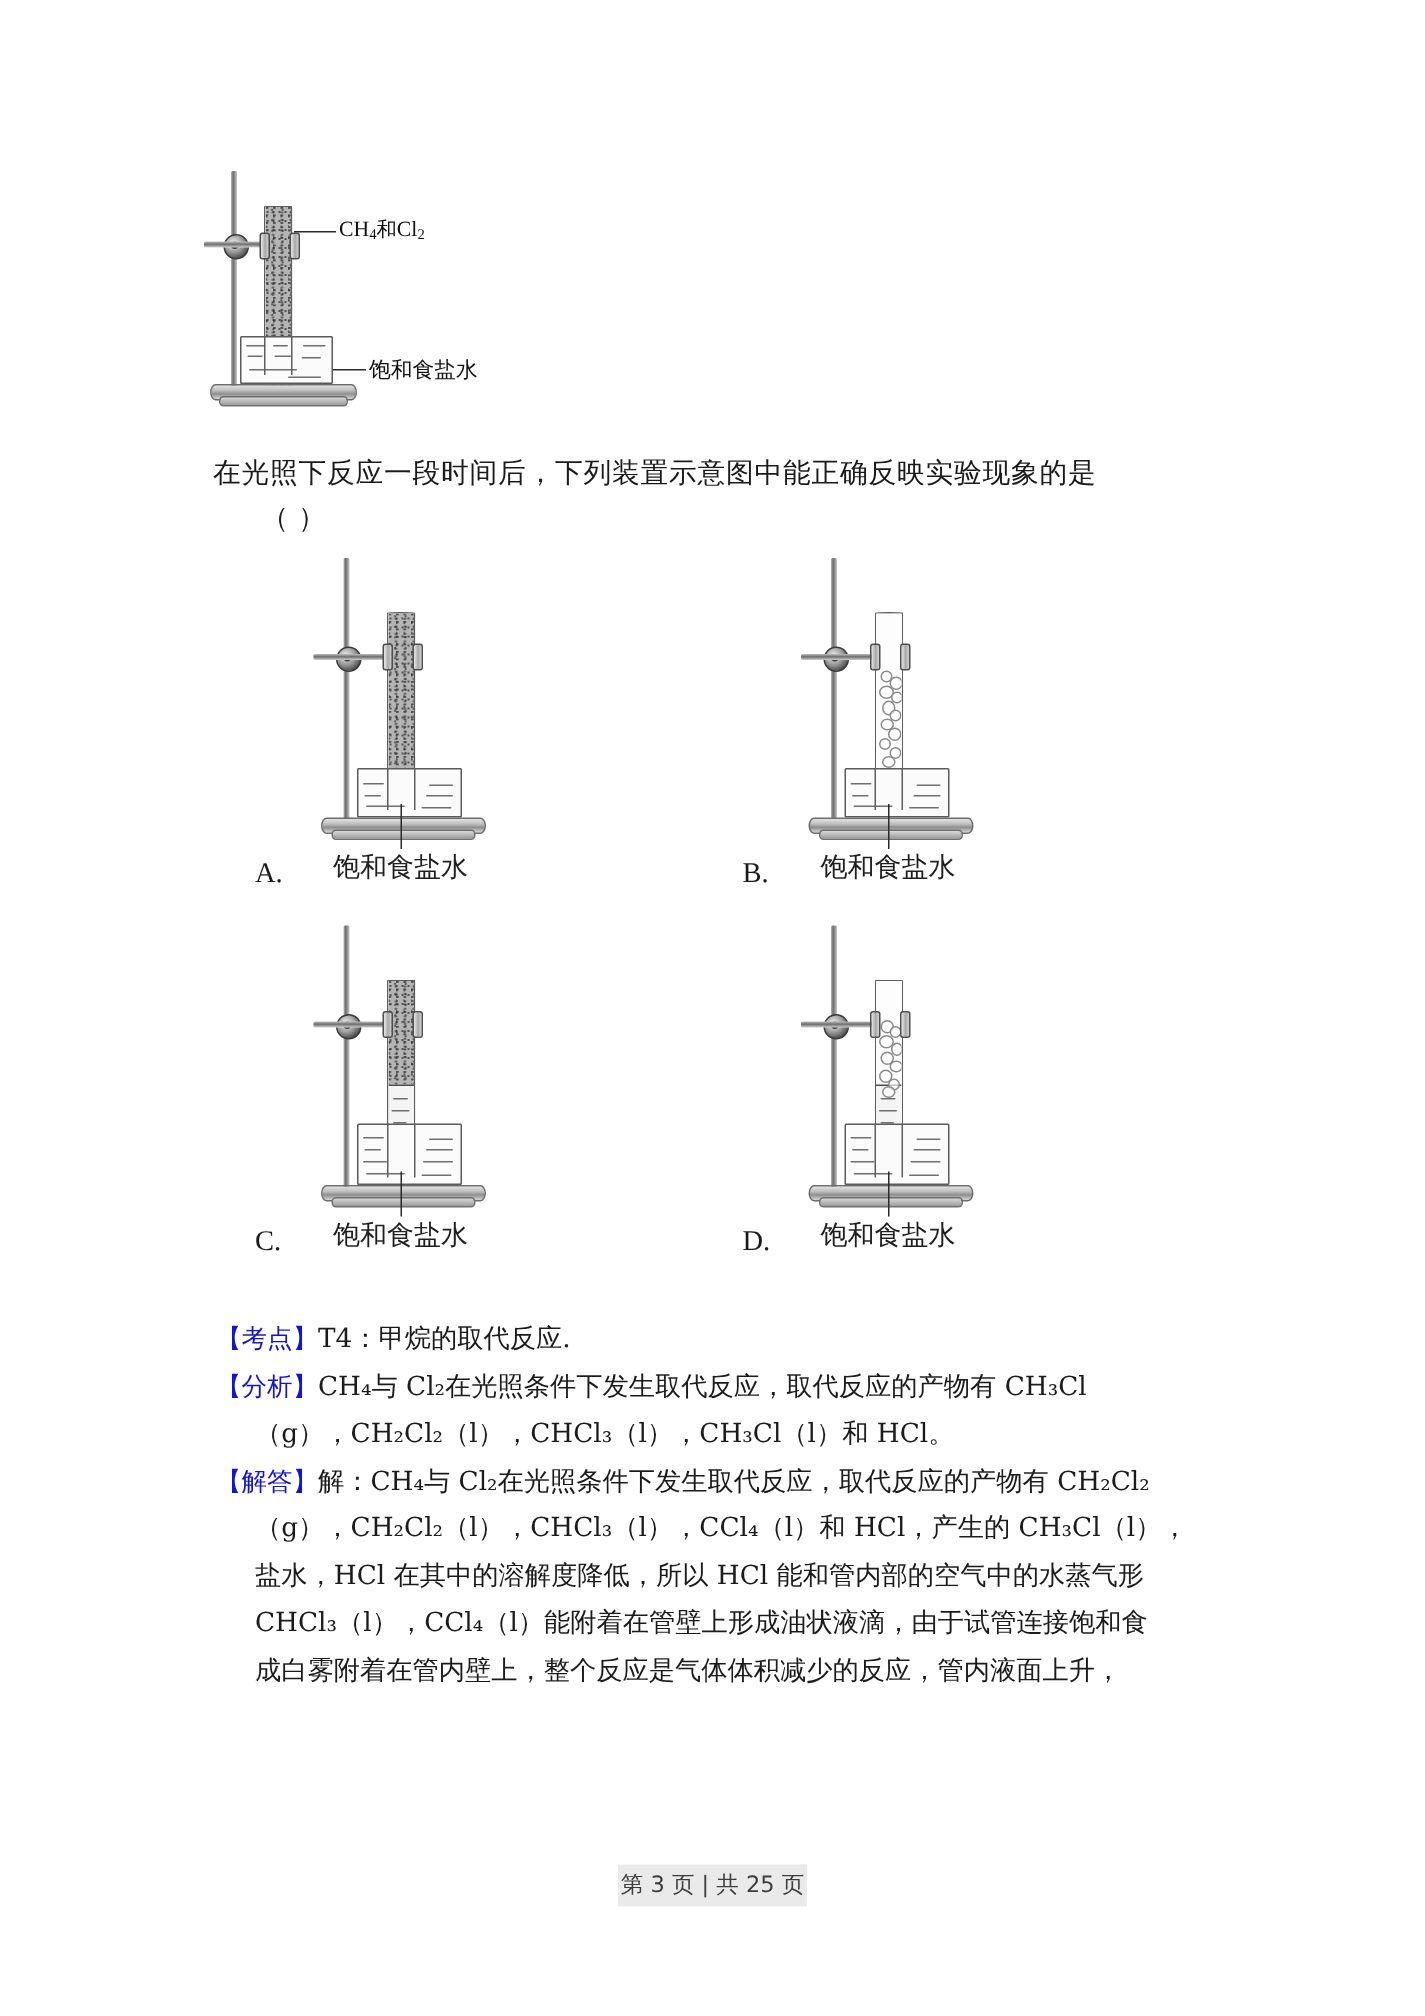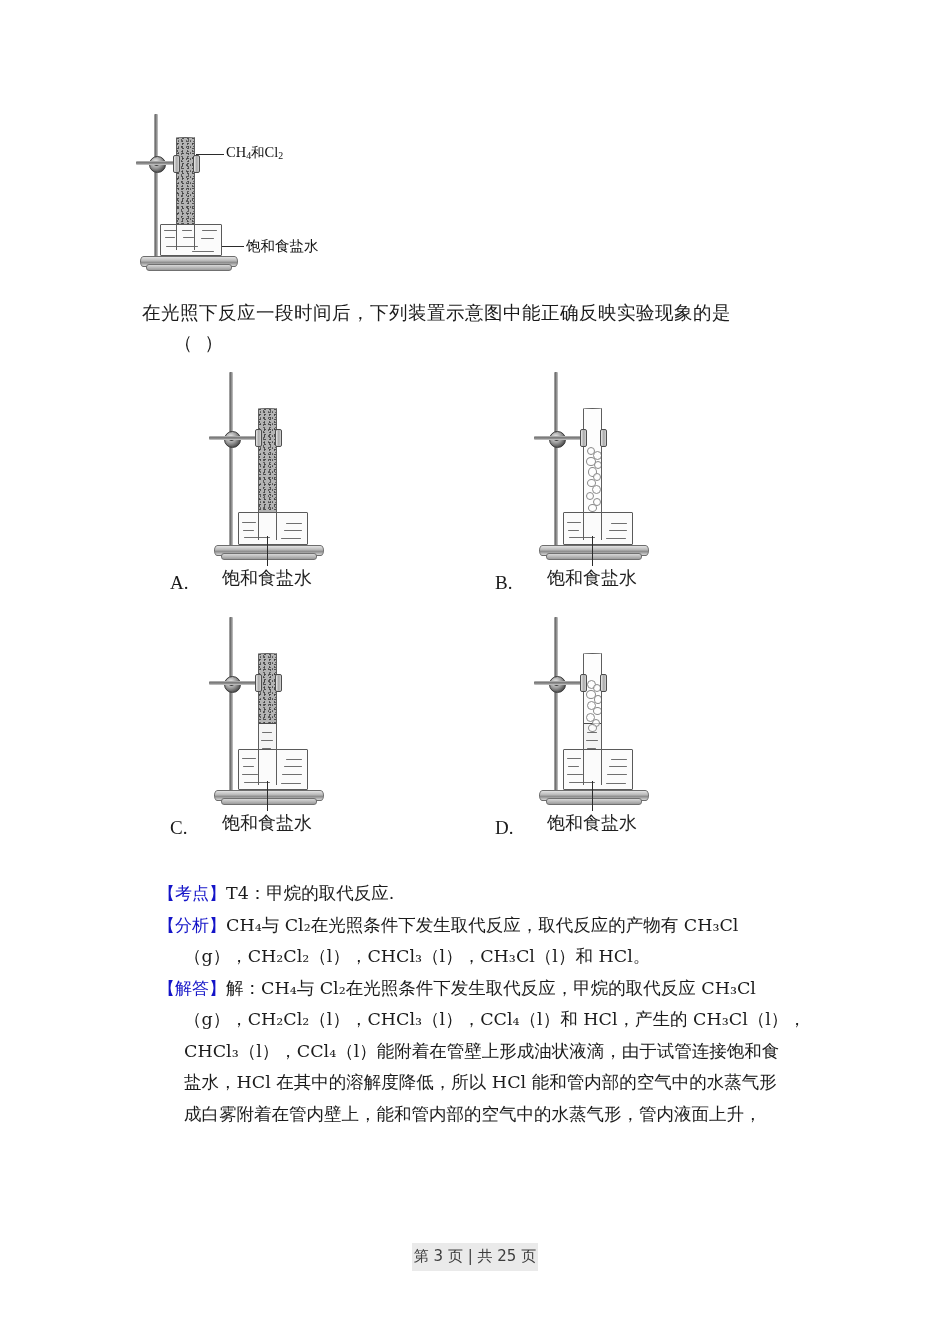--- a/index.html
+++ b/index.html
@@ -139,21 +139,21 @@
 
   
   #question-text {
     position: absolute;
     left: 142px;
     top: 300px;
     width: 690px;
     font-size: 18.5px;
     line-height: 30px;
     letter-spacing: .5px;
-    font-family: Liberation Mono, monospace;
+    font-family: Liberation Sans, sans-serif;
     color: #1a1a1a;
   }
   #question-blank {
     display: inline-block;
     margin-left: 32px;
   }
 
   
   .option { position: absolute; }
   .option-letter {
@@ -166,21 +166,21 @@
     position: absolute;
     font-size: 18px;
     white-space: nowrap;
     color: #1f1f1f;
     font-family: "DejaVu Sans", "Liberation Sans", sans-serif;
   }
 
   
   #solution {
     position: absolute;
-    left: 158px;
+    left: 144px;
     top: 878px;
     width: 692px;
     font-size: 17.5px;
     line-height: 30.5px;
     font-family: "DejaVu Serif", "Liberation Serif", serif;
     color: #1b1b1b;
   }
   .sol-row { margin-bottom: 1px; }
   .tag {
     color: #1414c8;
@@ -419,26 +419,26 @@
     <div class="sol-row">
       <span class="tag">【考点】</span><span>T4：甲烷的取代反应.</span>
     </div>
 
     <div class="sol-row">
       <span class="tag">【分析】</span><span>CH₄与 Cl₂在光照条件下发生取代反应，取代反应的产物有 CH₃Cl</span>
     </div>
     <div class="sol-row indent">（g），CH₂Cl₂（l），CHCl₃（l），CH₃Cl（l）和 HCl。</div>
 
     <div class="sol-row">
-      <span class="tag">【解答】</span><span>解：CH₄与 Cl₂在光照条件下发生取代反应，甲烷的取代反应 CH₃Cl</span>
+      <span class="tag">【解答】</span><span>解：CH₄与 Cl₂在光照条件下发生取代反应，取代反应的产物有 CH₂Cl₂</span>
     </div>
     <div class="sol-row indent">（g），CH₂Cl₂（l），CHCl₃（l），CCl₄（l）和 HCl，产生的 CH₃Cl（l），</div>
+    <div class="sol-row indent">盐水，HCl 在其中的溶解度降低，所以 HCl 能和管内部的空气中的水蒸气形</div>
     <div class="sol-row indent">CHCl₃（l），CCl₄（l）能附着在管壁上形成油状液滴，由于试管连接饱和食</div>
-    <div class="sol-row indent">盐水，HCl 在其中的溶解度降低，所以 HCl 能和管内部的空气中的水蒸气形</div>
-    <div class="sol-row indent">成白雾附着在管内壁上，能和管内部的空气中的水蒸气形，管内液面上升，</div>
+    <div class="sol-row indent">成白雾附着在管内壁上，整个反应是气体体积减少的反应，管内液面上升，</div>
   </div>
 
   <div id="footer">
     <div id="footer-band"></div>
     <div id="footer-text">第 3 页 | 共 25 页</div>
   </div>
 
 </div>
 
 </body></html>

